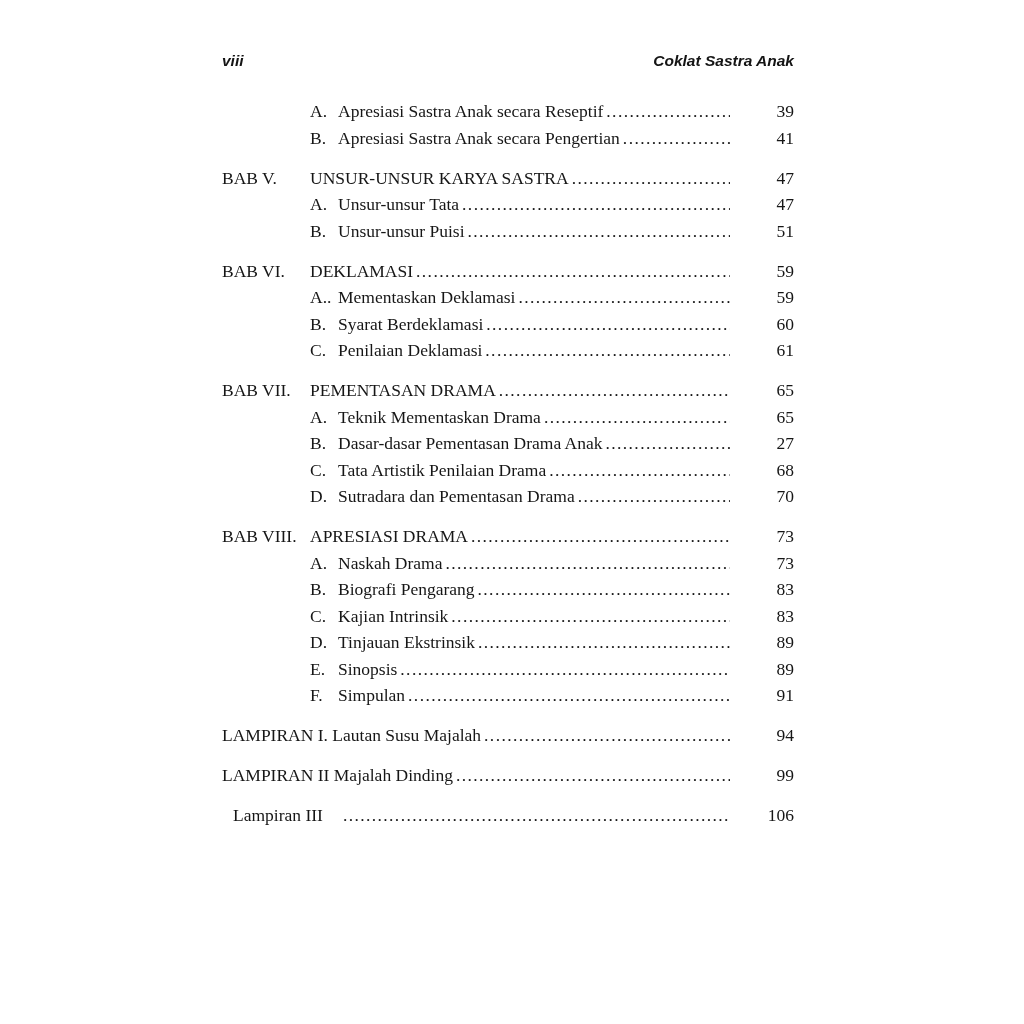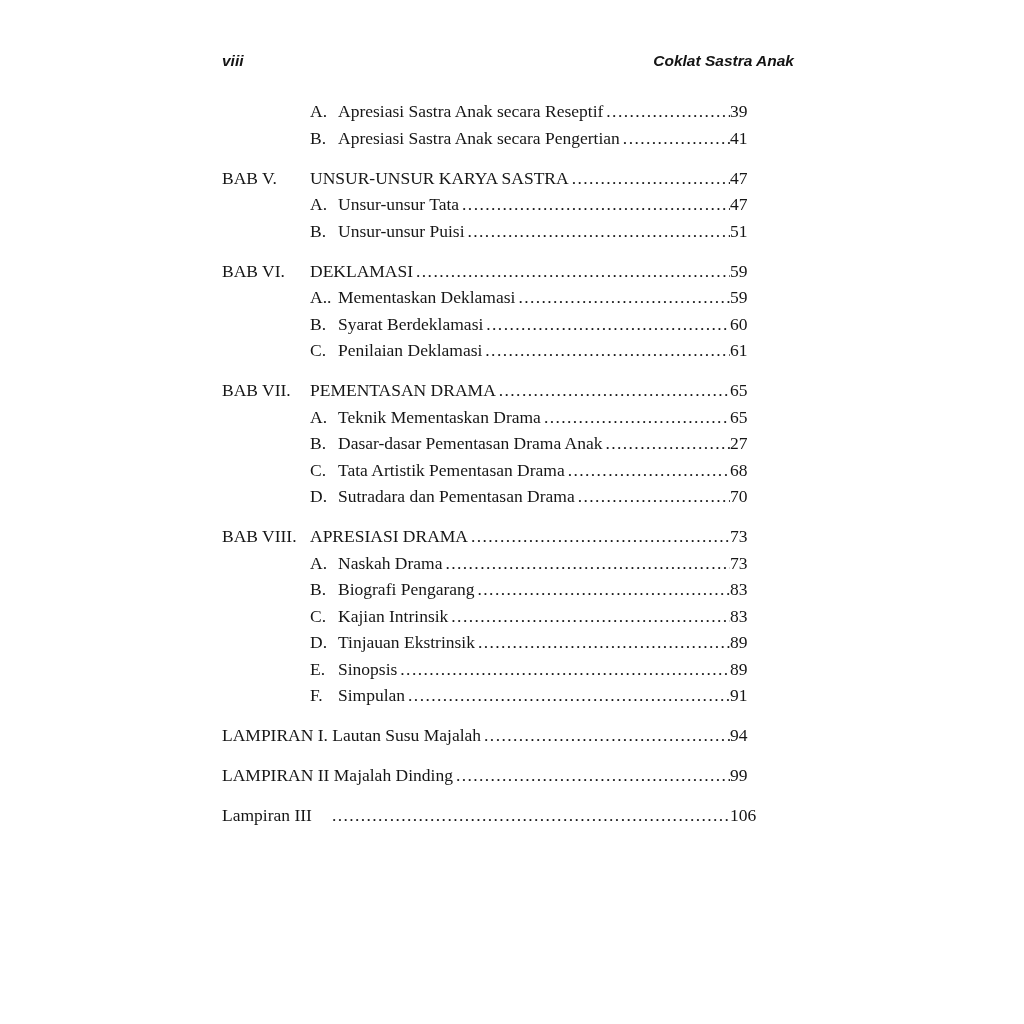--- a/index.html
+++ b/index.html
@@ -45,33 +45,34 @@
     display: flex;
     align-items: baseline;
     height: 26.5px;
     line-height: 26.5px;
     white-space: nowrap;
   }
   .row.sub { padding-left: 88px; }
   .label  { flex: 0 0 88px; }
   .letter { flex: 0 0 28px; }
   .title  { flex: 0 0 auto; padding-right: 3px; }
-  .row.gapdots .title { padding-right: 20px; }
+  .row.gapdots .title { padding-right: 20px; margin-left: 11px; }
   .dots {
     flex: 1 1 auto;
     min-width: 0;
     overflow: hidden;
     white-space: nowrap;
   }
   .dots::after {
     content: "..................................................................................................................................................................................";
     letter-spacing: 1.4px;
   }
   .page {
     flex: 0 0 64px;
+    text-align: right;
   }
 </style>
 </head>
 <body>
 
 <div class="sheet">
   <div class="content">
     <div class="page-header">
       <span>viii</span>
       <span>Coklat Sastra Anak</span>
@@ -151,21 +152,21 @@
             <span class="page">65</span>
           </div>
           <div class="row sub">
             <span class="letter">B.</span>
             <span class="title">Dasar-dasar Pementasan Drama Anak</span>
             <span class="dots"></span>
             <span class="page">27</span>
           </div>
           <div class="row sub">
             <span class="letter">C.</span>
-            <span class="title">Tata Artistik Pementasan Drama</span>
+            <span class="title">Tata Artistik Penilaian Drama</span>
             <span class="dots"></span>
             <span class="page">68</span>
           </div>
           <div class="row sub">
             <span class="letter">D.</span>
             <span class="title">Sutradara dan Pementasan Drama</span>
             <span class="dots"></span>
             <span class="page">70</span>
           </div>
         </div>

